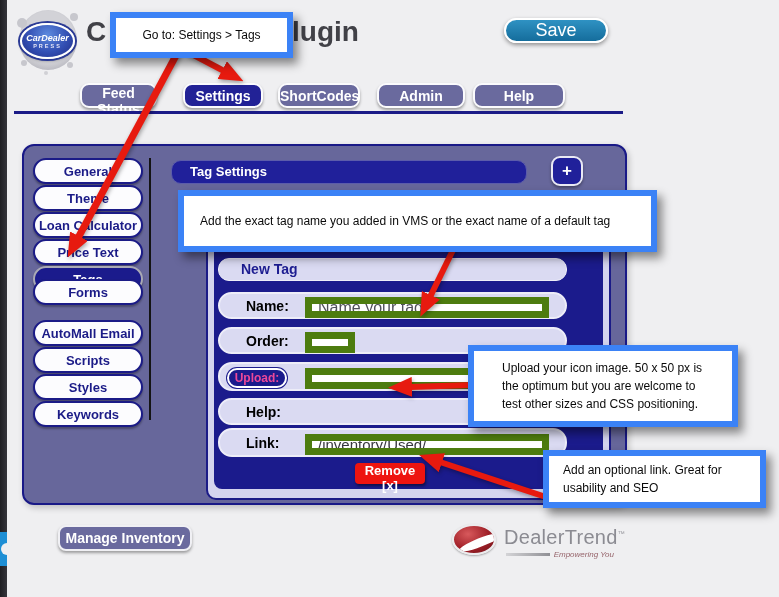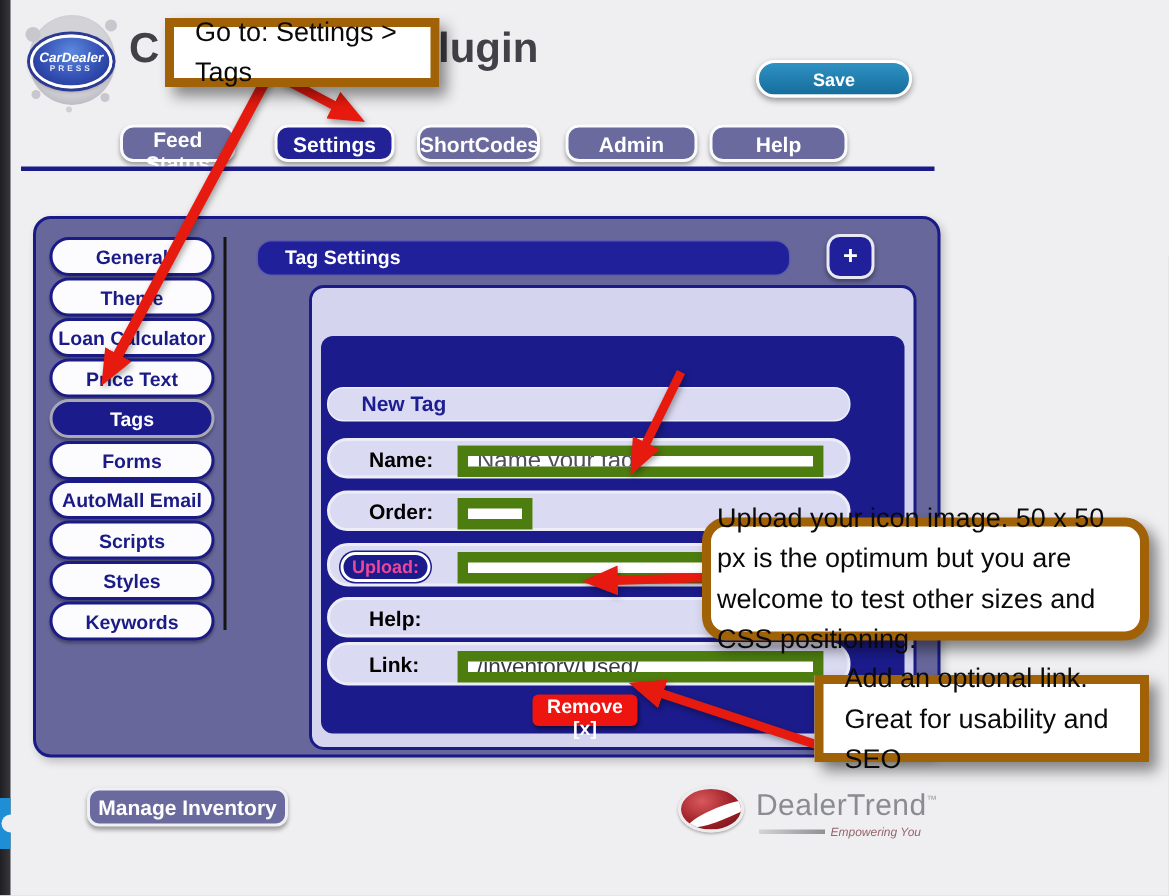--- a/index.html
+++ b/index.html
@@ -28,23 +28,23 @@
   .oval .l1 { color:#fff; font-size:9px; font-weight:bold; font-style:italic; line-height:10px; }
   .oval .l2 { color:#e7e7f6; font-size:5.5px; font-weight:bold; letter-spacing:2px; line-height:7px; }
 
   
   .title { position:absolute; top:16px; font-size:28px; font-weight:bold; color:#414147; }
   .t-left { left:86px; }
   .t-right { left:292px; }
 
   
   .btn { border:none; cursor:pointer; font-family:"Liberation Sans",sans-serif; }
-  .save { position:absolute; left:504px; top:40px; width:104px; height:25px; border-radius:13px;
+  .save { position:absolute; left:504px; top:18px; width:104px; height:25px; border-radius:13px;
     background: linear-gradient(#2f92c3,#156d9c); border:2px solid #fff;
-    box-shadow: 0 2px 4px rgba(0,0,0,.4); color:#fff; font-weight:bold; font-size:12px; }
+    box-shadow: 0 2px 4px rgba(0,0,0,.4); color:#fff; font-weight:normal; font-size:18px; }
 
   
   .tab { position:absolute; top:83px; height:25px; border-radius:9px; background:#6a6a9e;
     border:2px solid #fbfbfd; box-shadow:0 2px 3px rgba(0,0,0,.35);
     color:#fff; font-weight:bold; font-size:14px; }
   .tab.active { background:#222296; }
   .hr { position:absolute; left:14px; top:111px; width:609px; height:3px; background:#1b1b87; }
 
   
   .panel { position:absolute; left:22px; top:144px; width:605px; height:361px;
@@ -81,26 +81,26 @@
   .w-sm { width:50px; }
   .upload-btn { position:absolute; left:7px; top:4px; width:60px; height:20px; border-radius:10px;
     background:#1b1b8c; border:2px solid #fff; color:#ec4899; font-weight:bold; font-size:12px;
     box-shadow:0 0 0 1px #1b1b8c; }
   .link-input { font-size:15px; color:#38383e; }
   .remove { position:absolute; left:355px; top:463px; width:70px; height:21px; border-radius:4px;
     background:#ee1410; color:#fff; font-weight:bold; font-size:13px;
     box-shadow:1px 2px 3px rgba(0,0,0,.5); }
 
   
-  .callout { position:absolute; z-index:20; background:#fff; border:6px solid #a16207;
-    box-shadow: 5px 6px 9px rgba(0,0,0,.45); color:#0a0a0a; font-size:18px; line-height:1.5;
+  .callout { position:absolute; z-index:20; background:#fff; border:6px solid #3b82f6;
+    box-shadow: 5px 6px 9px rgba(0,0,0,.45); color:#0a0a0a; font-size:12px; line-height:1.5;
     display:flex; align-items:center; }
   .c1 { left:110px; top:12px; width:183px; height:46px; padding:0 14px; justify-content:center; }
   .c2 { left:178px; top:190px; width:479px; height:62px; padding:4px 16px; }
-  .c3 { left:468px; top:345px; width:298px; height:82px; padding:4px 4px;border-radius:16px; }
+  .c3 { left:468px; top:345px; width:270px; height:82px; padding:4px 28px; }
   .c4 { left:543px; top:450px; width:223px; height:58px; padding:4px 14px; }
 
   .arrows { position:absolute; left:0; top:0; width:779px; height:597px; z-index:15;
     pointer-events:none; filter: drop-shadow(1px 2px 2px rgba(0,0,0,.35)); }
 
   
   .manage { position:absolute; left:58px; top:525px; width:134px; height:26px; border-radius:8px;
     background:#6a6a9e; border:2px solid #f0f0f4; box-shadow:0 2px 3px rgba(0,0,0,.35);
     color:#fff; font-weight:bold; font-size:14px; }
   .dt-logo { position:absolute; left:450px; top:519px; width:170px; height:42px; }
@@ -142,21 +142,21 @@
   <button class="btn tab" style="left:473px;width:92px;">Help</button>
   <div class="hr"></div>
 
   <div class="panel"></div>
 
   <button class="btn side-btn" style="top:158px;">General</button>
   <button class="btn side-btn" style="top:185px;">Theme</button>
   <button class="btn side-btn" style="top:212px;">Loan Calculator</button>
   <button class="btn side-btn" style="top:239px;">Price Text</button>
   <button class="btn side-btn active" style="top:266px;">Tags</button>
-  <button class="btn side-btn" style="top:294px;text-align:center;">Forms</button>
+  <button class="btn side-btn" style="top:279px;text-align:center;">Forms</button>
   <button class="btn side-btn" style="top:320px;">AutoMall Email</button>
   <button class="btn side-btn" style="top:347px;">Scripts</button>
   <button class="btn side-btn" style="top:374px;">Styles</button>
   <button class="btn side-btn" style="top:401px;">Keywords</button>
 
   <div class="vsep"></div>
 
   <div class="tagbar">Tag Settings</div>
   <button class="btn plus"><span>+</span></button>
 
@@ -198,20 +198,21 @@
       </marker>
     </defs>
     <line x1="188" y1="52" x2="224" y2="71" stroke="#e71a0f" stroke-width="6" marker-end="url(#ah)"></line>
     <line x1="180" y1="48" x2="78" y2="238" stroke="#e71a0f" stroke-width="7" marker-end="url(#ah)"></line>
     <line x1="454" y1="248" x2="430" y2="297" stroke="#e71a0f" stroke-width="6" marker-end="url(#ah)"></line>
     <line x1="472" y1="385" x2="410" y2="387" stroke="#e71a0f" stroke-width="6" marker-end="url(#ah)"></line>
     <line x1="552" y1="499" x2="440" y2="462" stroke="#e71a0f" stroke-width="6" marker-end="url(#ah)"></line>
   </svg>
 
   <div class="callout c1">Go to: Settings &gt; Tags</div>
+  <div class="callout c2">Add the exact tag name you added in VMS or the exact name of a default tag</div>
   <div class="callout c3">Upload your icon image. 50 x 50 px is the optimum but you are welcome to test other sizes and CSS positioning.</div>
   <div class="callout c4">Add an optional link. Great for usability and SEO</div>
 
   <button class="btn manage">Manage Inventory</button>
 
   <div class="dt-logo">
     <div class="dt-oval">
       <div class="dt-road"></div>
     </div>
     <div class="dt-name"><span>DealerTrend</span><sup>™</sup></div>

